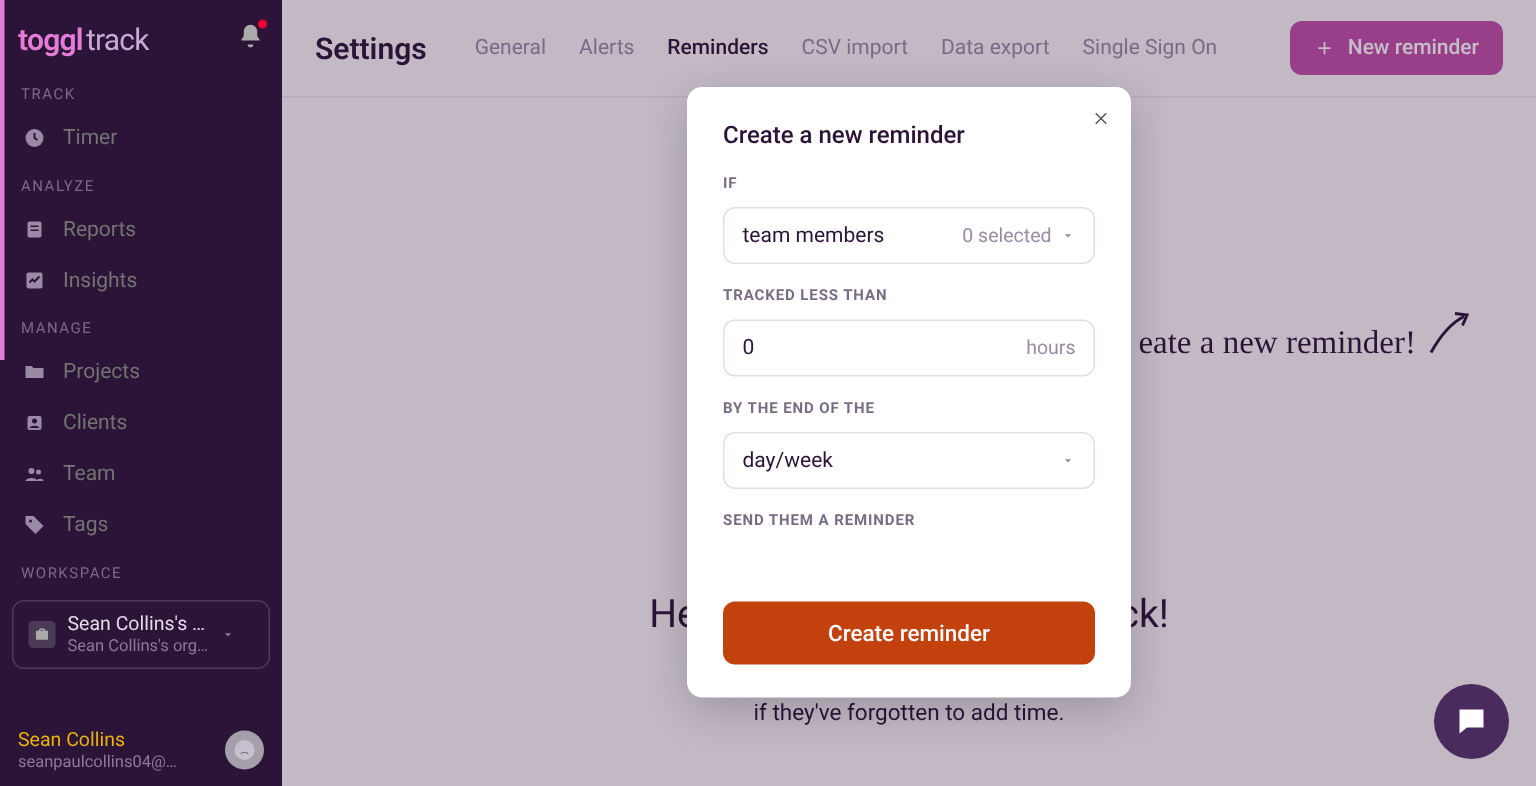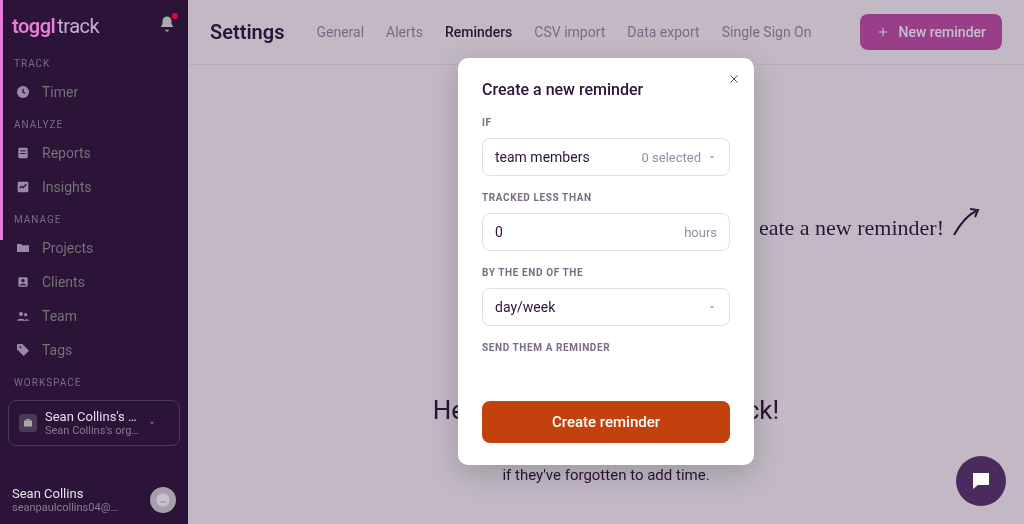--- a/index.html
+++ b/index.html
@@ -14,21 +14,21 @@
   .nav-group-title { font-size: 10px; letter-spacing: 1px; color: #7a6b85; padding: 10px 14px 6px; text-transform: uppercase; }
   .nav-item { display: flex; align-items: center; gap: 10px; padding: 8px 14px; color: #737373; font-size: 14px; cursor: pointer; }
   .nav-item .icon { width: 18px; height: 18px; display: flex; align-items: center; justify-content: center; color: #9a8aa5; }
   .workspace-chip { margin: 6px 8px; border: 1px solid #4a3a55; border-radius: 8px; padding: 8px 10px; display:flex; align-items:center; gap:8px; }
   .workspace-chip .ws-icon { width:18px;height:18px;background:#4a3a55;border-radius:3px;display:flex;align-items:center;justify-content:center;color:#aaa; }
   .ws-text { display:flex; flex-direction:column; overflow:hidden; }
   .ws-name { font-size:13px; color:#e5dceb; white-space:nowrap; overflow:hidden; text-overflow:ellipsis; }
   .ws-sub { font-size:11px; color:#8a7a95; white-space:nowrap; overflow:hidden; text-overflow:ellipsis;}
   .user-block { margin-top:auto; padding: 10px 12px 10px 12px; display:flex; align-items:center; gap:8px; }
   .user-text { display:flex; flex-direction:column; overflow:hidden; }
-  .user-name { font-size:13px; color:#e5e5e5; }
+  .user-name { font-size:13px; color:#eab308; }
   .user-email { font-size:11px; color:#8a7a95; white-space:nowrap; overflow:hidden; text-overflow:ellipsis; max-width:120px;}
   .avatar { width:26px;height:26px;border-radius:50%;background:#a59fab; margin-left:auto; display:flex;align-items:center;justify-content:center; }
 
   .main { flex: 1; background: #fcf9fb; position: relative; display:flex; flex-direction:column; }
   .topbar { display:flex; align-items:center; padding: 14px 22px; gap: 22px; background:#fcf9fb; border-bottom:1px solid #eee5ef; }
   .page-title { font-size: 20px; font-weight: 600; color: #2c1438; margin-right: 10px;}
   .tab { font-size: 14px; color: #9a8aa5; cursor:pointer; }
   .tab.active { color: #2c1438; font-weight: 500; }
   .new-btn { margin-left:auto; background:#c44fa9; color:#ffffff; border:none; border-radius:8px; padding:10px 16px; font-size:14px; font-weight:500; display:flex; align-items:center; gap:8px; cursor:pointer; }
 

